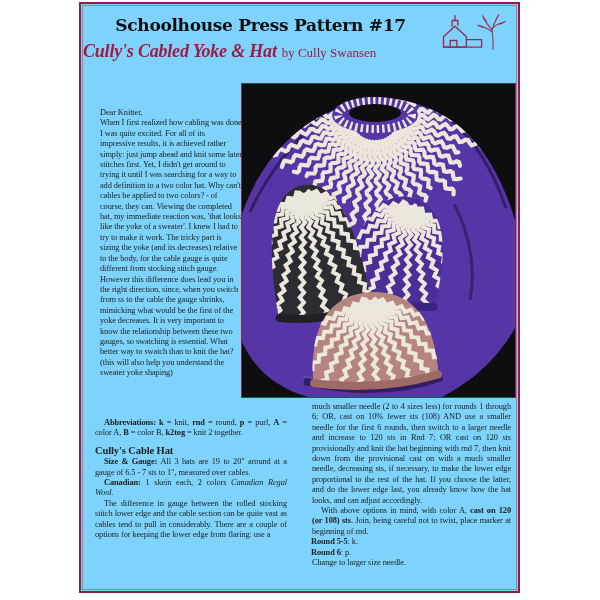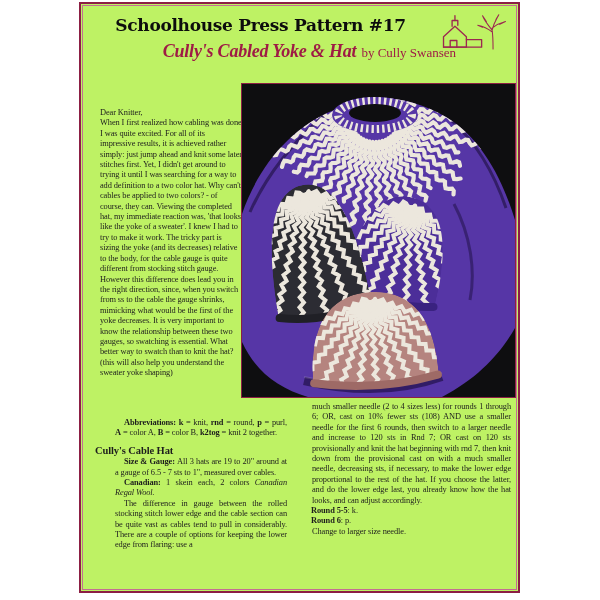--- a/index.html
+++ b/index.html
@@ -2,49 +2,49 @@
 <html style="--maroon: #8c1f44; --maroon-light: #c46e92; --title-maroon: #9e1b45;"><head>
 <meta charset="utf-8">
 <style>
   html,body{margin:0;padding:0;}
   body{
     width:600px;height:600px;background:#ffffff;position:relative;overflow:hidden;
     font-family:"Liberation Serif","DejaVu Serif",serif;color:#1d1d1d;
   }
   .page{
     position:absolute;left:79px;top:2px;width:437px;height:587px;
-    border:2px solid var(--maroon,#8c1f44);background:#bef264;
+    border:2px solid var(--maroon,#8c1f44);background:#7dd3fc;
   }
   .page-inner{position:absolute;inset:1px;border:1px solid var(--maroon-light,#c46e92);}
   
   .hdr-series{
     position:absolute;top:9px;left:6px;right:84px;text-align:center;
     font-family:"DejaVu Serif","Liberation Serif",serif;
     font-size:17px;font-weight:bold;color:#0d0d0d;letter-spacing:-0.3px;white-space:nowrap;
   }
   .hdr-pattern{
-    position:absolute;top:35px;left:0;right:60px;text-align:right;
+    position:absolute;top:35px;left:0;right:60px;text-align:left;
     color:var(--title-maroon,#9e1b45);white-space:nowrap;
   }
   .hdr-pattern .ptitle{font-size:18px;font-weight:bold;font-style:italic;letter-spacing:-0.2px;}
   .hdr-pattern .byline{font-size:13px;margin-left:5px;}
   .logo{position:absolute;top:5px;right:5px;width:74px;height:40px;}
   
   .photo{
     position:absolute;left:158px;top:77px;width:273px;height:313px;
     background:#0e0e10;border:1.5px solid var(--maroon,#8c1f44);box-sizing:content-box;
   }
   .photo svg{display:block;width:100%;height:100%;}
   
   .bodytext{font-size:8.4px;line-height:10.4px;letter-spacing:-0.1px;}
   .col-letter{position:absolute;left:9px;top:102px;width:150px;text-align:left;}
   .col-left{position:absolute;left:4px;top:412px;width:200px;text-align:justify;}
   .col-right{position:absolute;left:221px;top:396px;width:207px;text-align:justify;}
   p{margin:0;padding-left:8px;}
-  .indent{text-indent:9px;margin-left:20px;}
+  .indent{text-indent:9px;}
   .mt{margin-top:6px;}
   .sec-head{text-align:left;font-weight:bold;font-size:10.5px;margin:7px 0 1px 0;}
   .round-line{padding-left:7px;text-align:left;}
   .b{font-weight:bold;}
   .i{font-style:italic;}
 </style>
 </head>
 <body>
 
 <div class="page">
@@ -202,19 +202,20 @@
     <div class="col-left bodytext">
       <p class="indent"><span class="b">Abbreviations:  </span><span class="b">k</span><span> = knit, </span><span class="b">rnd</span><span> = round, </span><span class="b">p</span><span> = purl, </span><span class="b">A</span><span> = color A, </span><span class="b">B</span><span> = color B, </span><span class="b">k2tog</span><span> = knit 2 together.</span></p>
       <p class="sec-head">Cully's Cable Hat</p>
       <p class="indent"><span class="b">Size &amp; Gauge: </span><span>All 3 hats are 19 to 20" around at a gauge of 6.5 - 7 sts to 1", measured over cables.</span></p>
       <p class="indent"><span class="b">Canadian: </span><span>1 skein each, 2 colors </span><span class="i">Canadian Regal Wool.</span></p>
       <p class="indent">The difference in gauge between the rolled stocking stitch lower edge and the cable section can be quite vast as cables tend to pull in considerably. There are a couple of options for keeping the lower edge from flaring: use a</p>
     </div>
 
     <div class="col-right bodytext">
       <p>much smaller needle (2 to 4 sizes less) for rounds 1 through 6; OR, cast on 10% fewer sts (108) AND use a smaller needle for the first 6 rounds, then switch to a larger needle and increase to 120 sts in Rnd 7; OR cast on 120 sts provisionally and knit the hat beginning with rnd 7, then knit down from the provisional cast on with a much smaller needle, decreasing sts, if necessary, to make the lower edge proportional to the rest of the hat. If you choose the latter, and do the lower edge last, you already know how the hat looks, and can adjust accordingly.</p>
+      <p class="indent"><span>With above options in mind, with color A, </span><span class="b">cast on 120 (or 108) sts</span><span>. Join, being careful not to twist, place marker at beginning of rnd.</span></p>
       <p class="round-line"><span class="b">Round 5-5</span><span>: k.</span></p>
       <p class="round-line"><span class="b">Round 6</span><span>: p.</span></p>
       <p>Change to larger size needle.</p>
     </div>
 
   </div>
 </div>
 
 </body></html>

